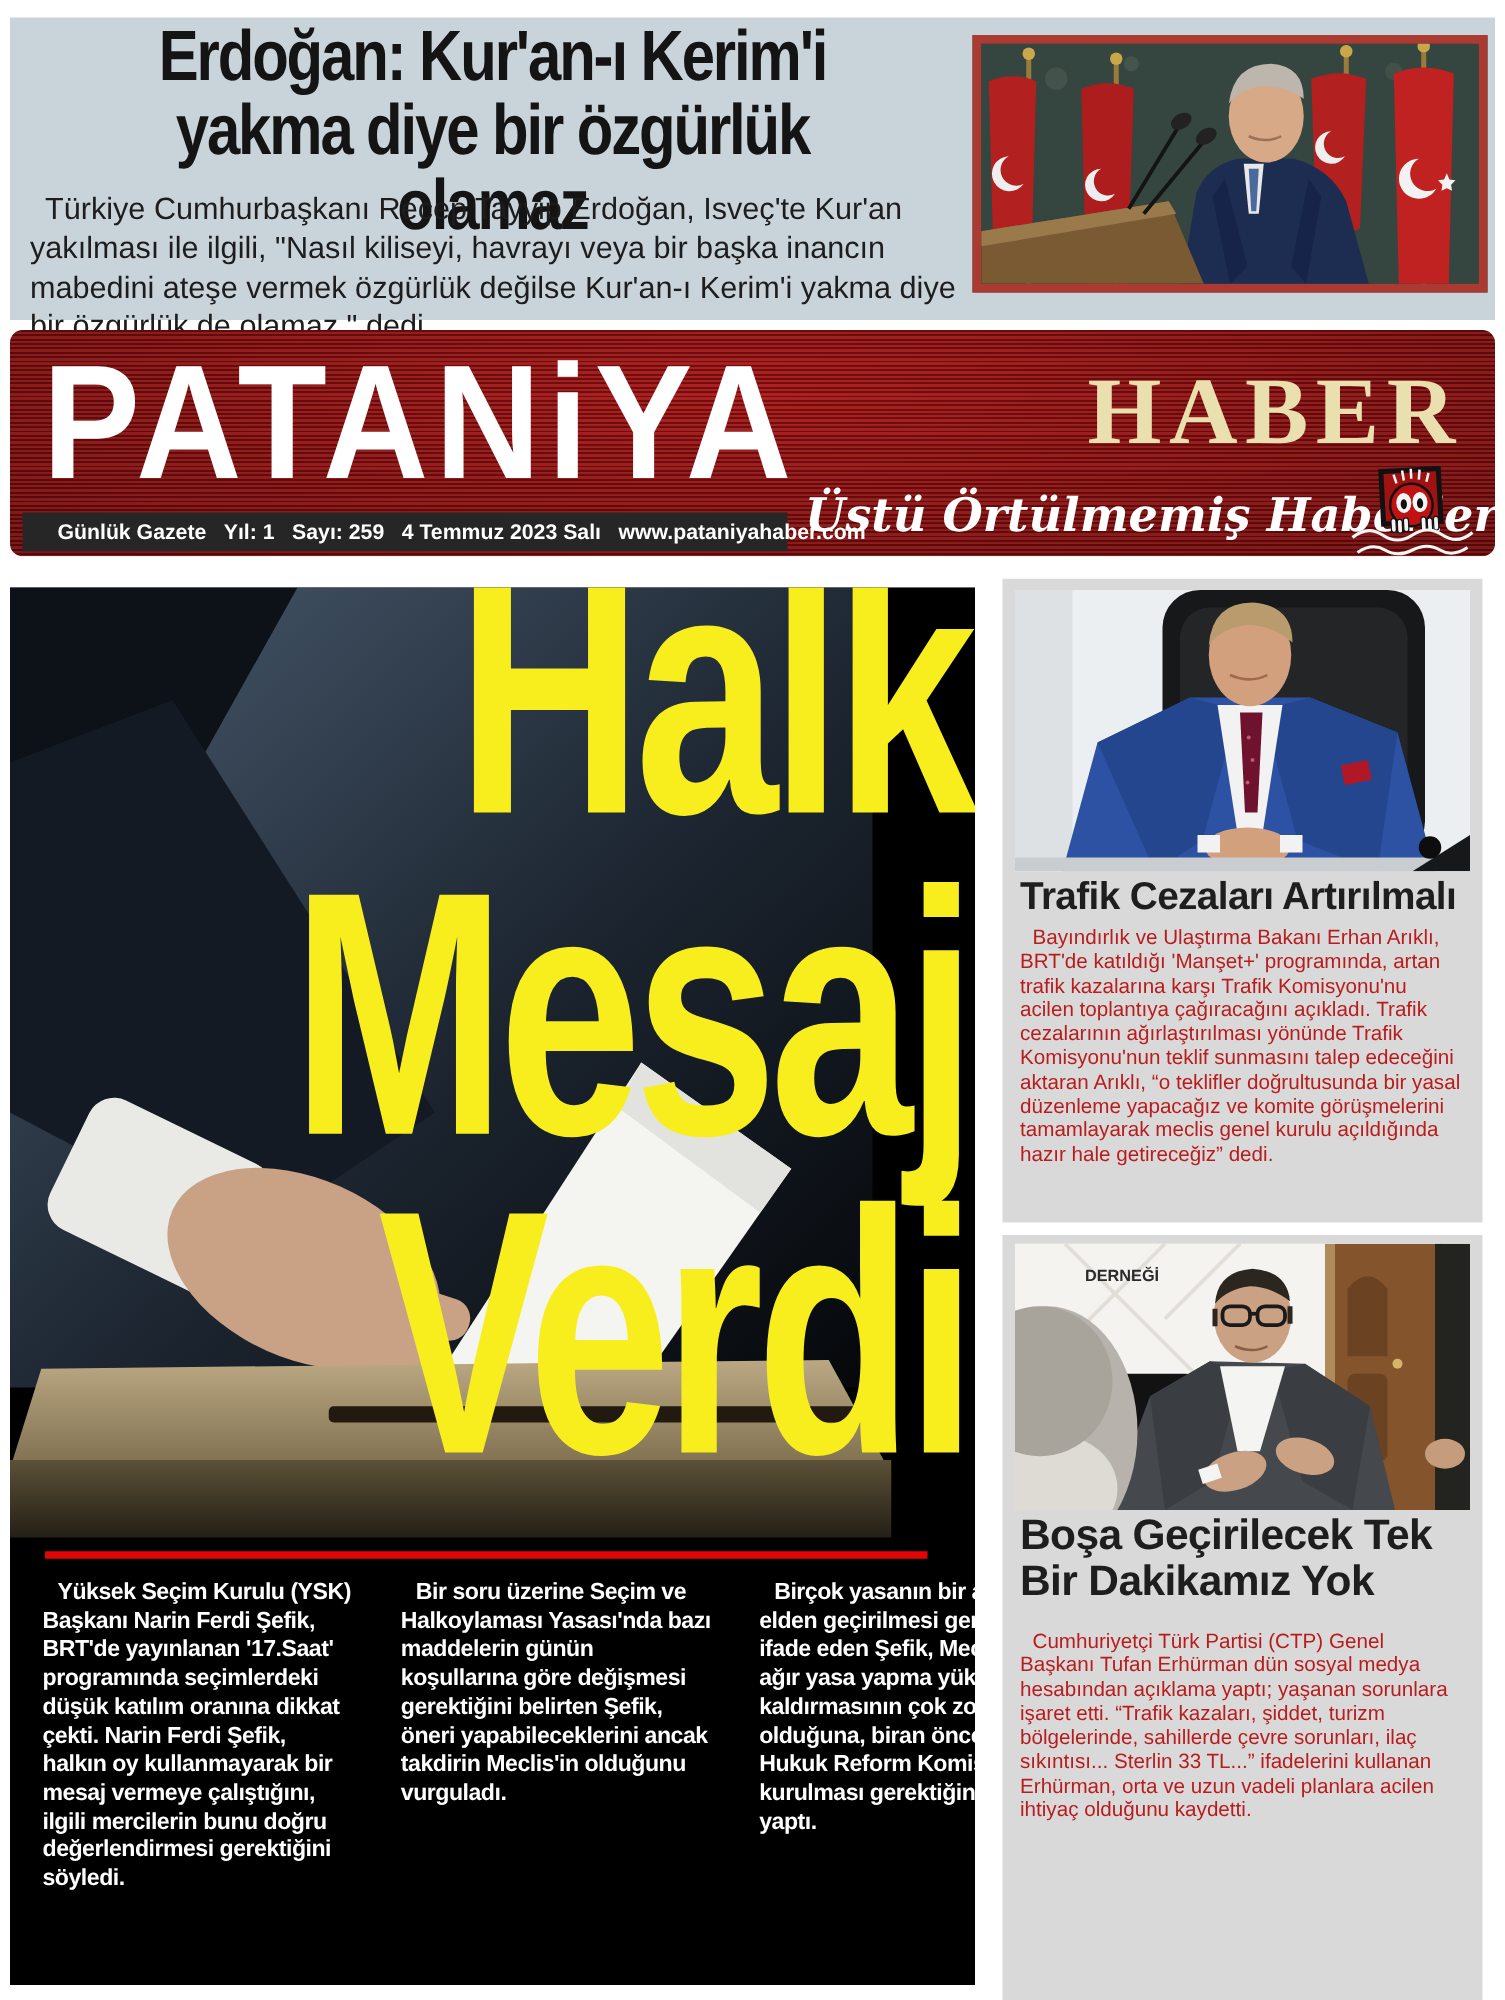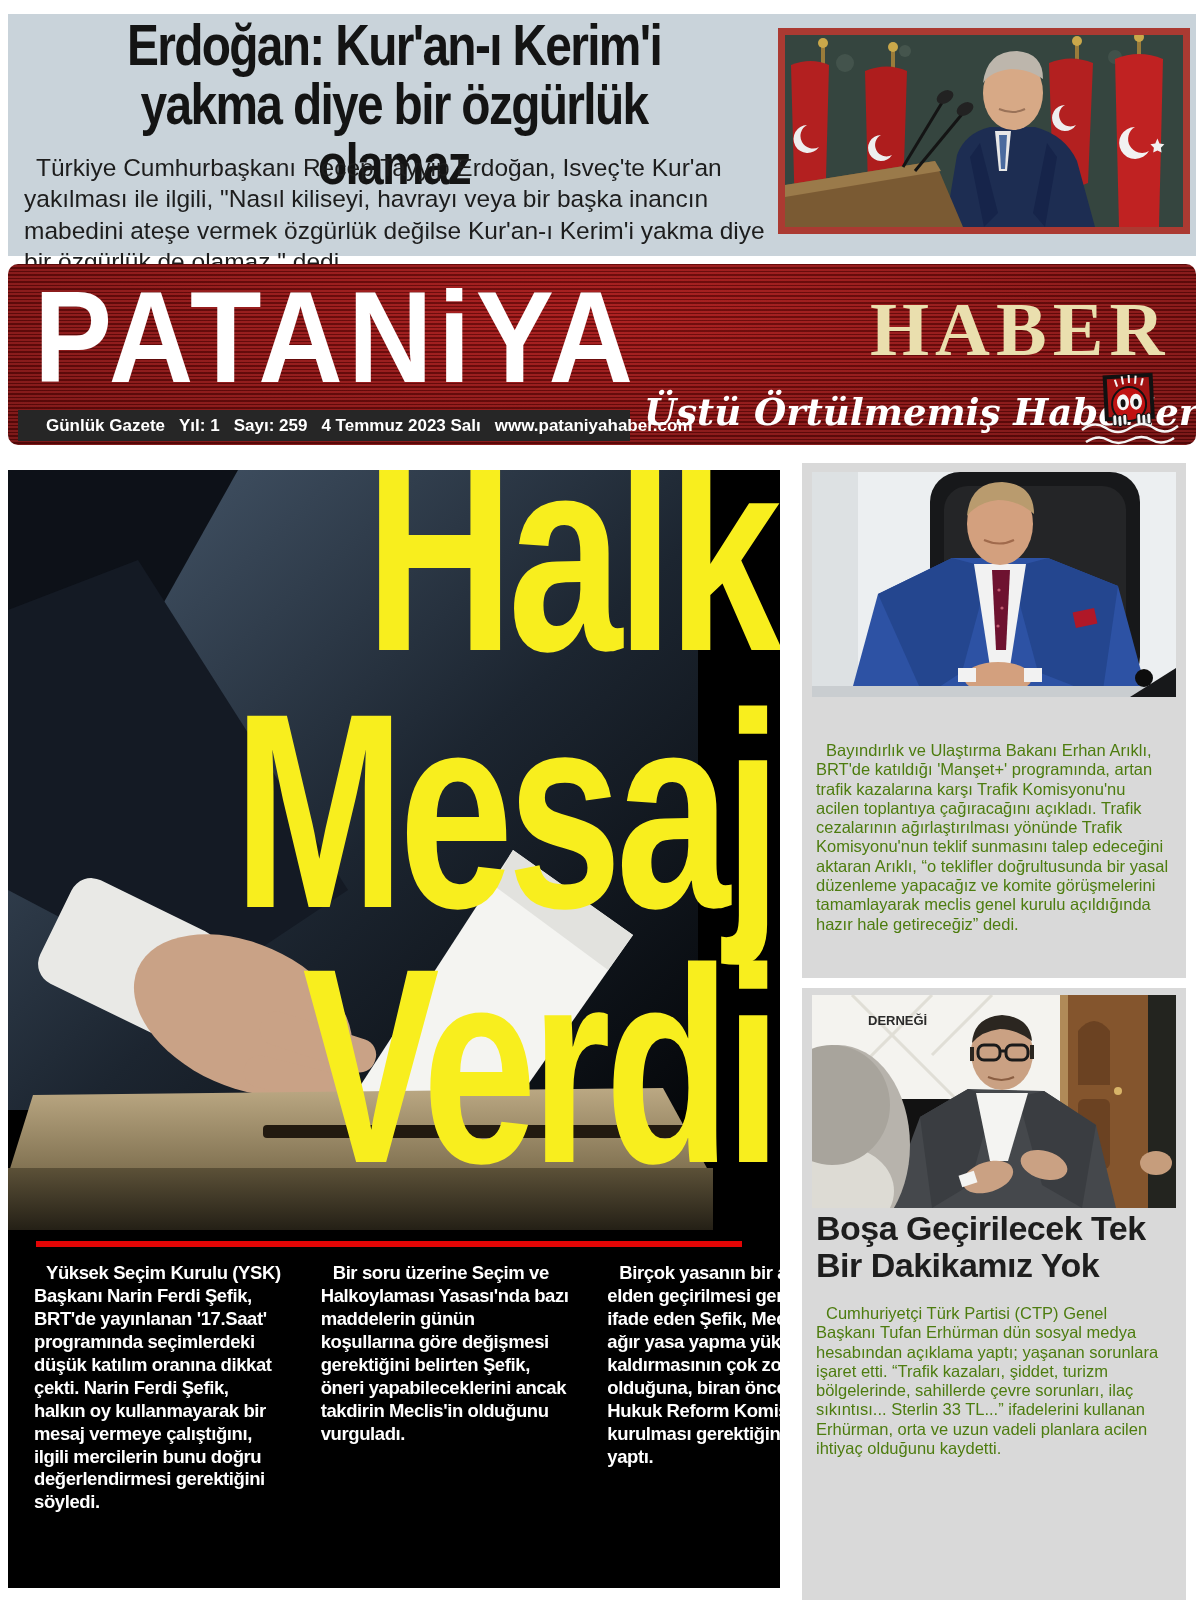--- a/index.html
+++ b/index.html
@@ -51,21 +51,21 @@
   .card{position:absolute;left:802px;width:384px;background:#d9d9d9;}
   .card1{top:463px;height:515px;}
   .card2{top:988px;height:612px;}
   .card-photo{position:absolute;left:10px;background:#fff;}
   .card1 .card-photo{top:9px;width:364px;height:225px;}
   .card2 .card-photo{top:7px;width:364px;height:213px;}
   .card-headline{position:absolute;left:14px;font-weight:bold;color:#1e1e1e;letter-spacing:-0.5px;}
   .card1 .card-headline{top:236px;font-size:31px;}
   .card2 .card-headline{top:222px;font-size:34px;line-height:1.1;}
   .card-body{position:absolute;left:14px;width:354px;font-size:16.5px;line-height:1.17;
-    color:#4d7c0f;text-indent:10px;}
+    color:#b91c1c;text-indent:10px;}
   .card1 .card-body{top:278px;}
   .card2 .card-body{top:316px;}
   .card-body p{margin:0 0 19px 0;text-indent:10px;}
 </style>
 </head>
 <body>
 
 <div id="page">
 
   <div class="top-block">
@@ -255,20 +255,21 @@
         <ellipse cx="186" cy="206" rx="34" ry="16" fill="#d3a07e"></ellipse>
         <rect x="146" y="196" width="18" height="14" fill="#f2f2f2"></rect>
           <rect x="212" y="196" width="18" height="14" fill="#f2f2f2"></rect>
         <rect x="0" y="214" width="364" height="11" fill="#c9cdd0"></rect>
         <g>
           <polygon points="318,225 364,196 364,225" fill="#17181a"></polygon>
           <circle cx="332" cy="206" r="9" fill="#0d0d0d"></circle>
         </g>
       </svg>
     </div>
+    <div class="card-headline">Trafik Cezaları Artırılmalı</div>
     <div class="card-body">Bayındırlık ve Ulaştırma Bakanı Erhan Arıklı, BRT'de katıldığı 'Manşet+' programında, artan trafik kazalarına karşı Trafik Komisyonu'nu acilen toplantıya çağıracağını açıkladı. Trafik cezalarının ağırlaştırılması yönünde Trafik Komisyonu'nun teklif sunmasını talep edeceğini aktaran Arıklı, “o teklifler doğrultusunda bir yasal düzenleme yapacağız ve komite görüşmelerini tamamlayarak meclis genel kurulu açıldığında hazır hale getireceğiz” dedi.</div>
   </div>
 
   <div class="card card2">
     <div class="card-photo">
       <svg width="364" height="213" viewBox="0 0 364 213">
         <rect width="364" height="213" fill="#f4f3ef"></rect>
         <g stroke="#e0ded6" stroke-width="3">
           <path d="M40,0 L150,110"></path>
             <path d="M120,0 L30,90"></path>

